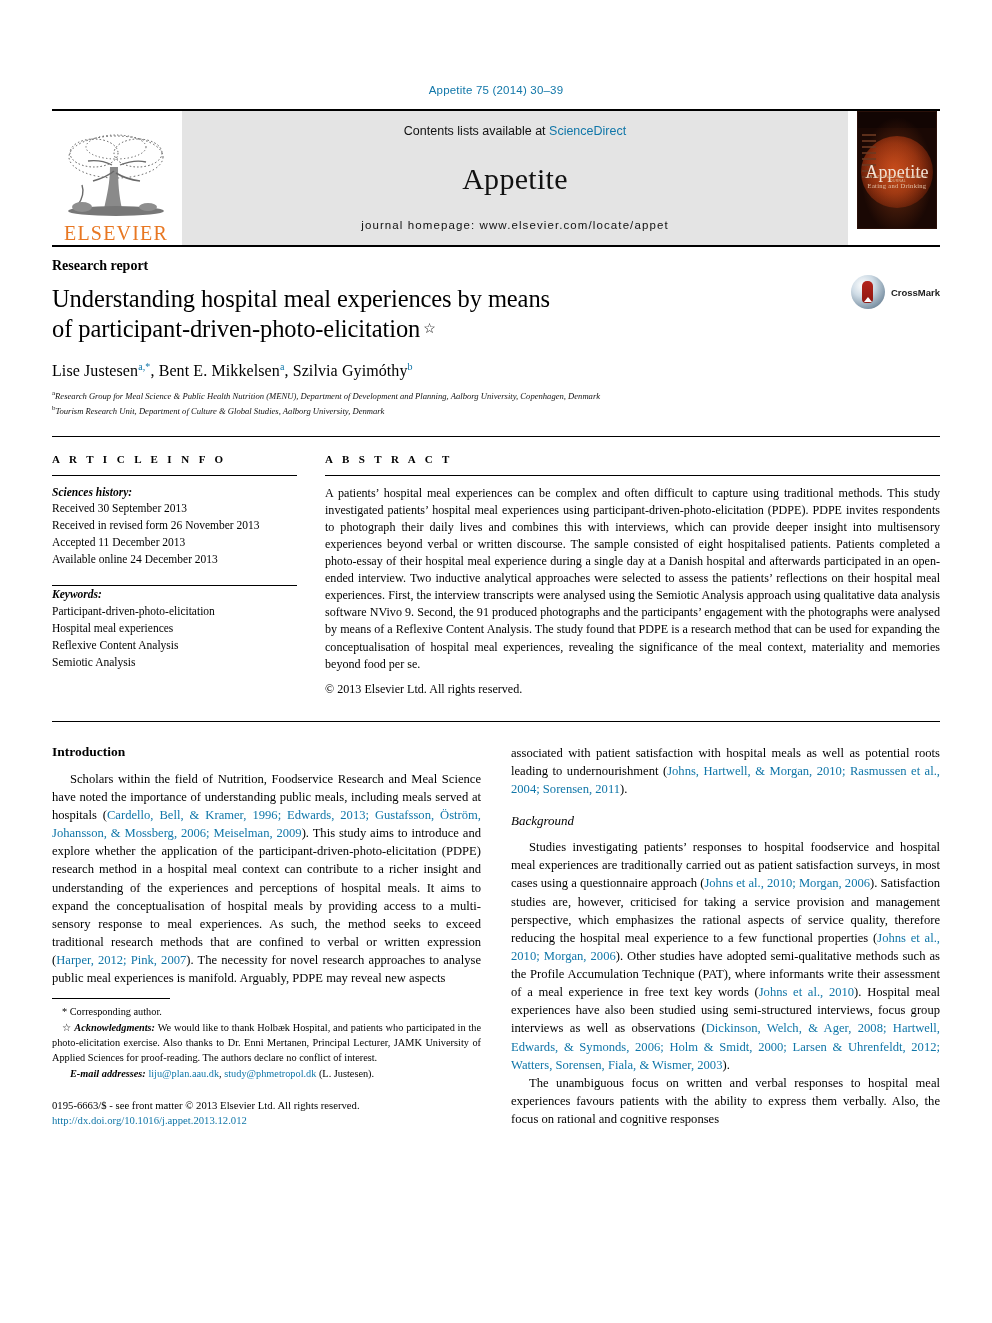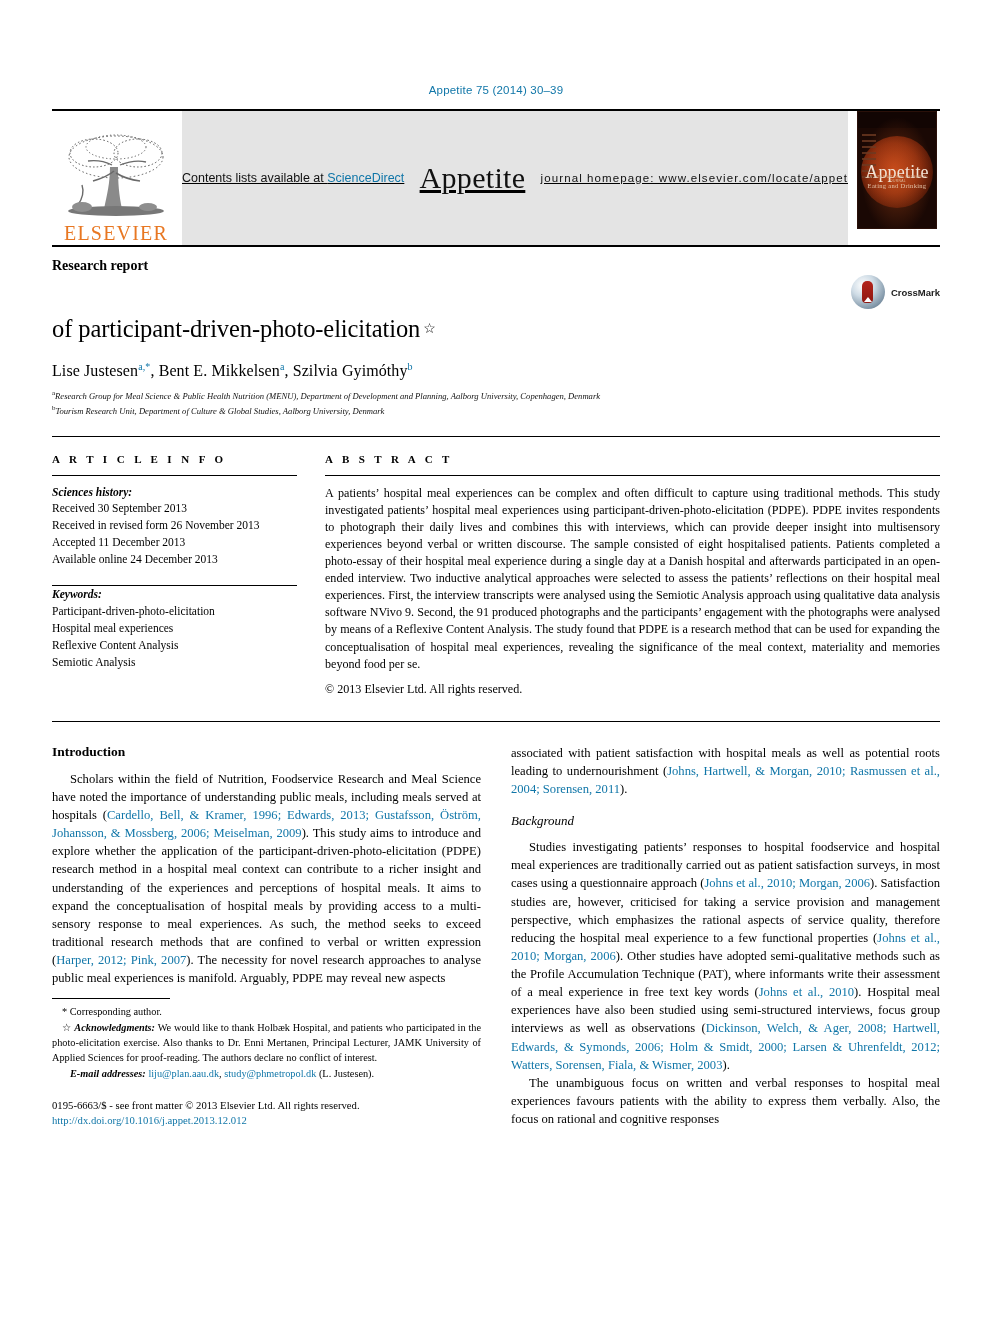--- a/index.html
+++ b/index.html
@@ -61,26 +61,25 @@
     letter-spacing: 1.2px;
     color: #E87722;
     line-height: 1;
     padding-bottom: 2px;
   }
   .journal-center {
     flex: 1 1 auto;
     background: #e4e4e4;
     margin-left: 2px;
     display: flex;
-    flex-direction: row;
+    flex-direction: column;
     justify-content: space-between;
     align-items: center;
     padding: 13px 0 14px 0;
     box-sizing: border-box;
-    text-decoration: underline;
   }
   .contents-line {
     font-family: "Liberation Sans", sans-serif;
     font-size: 12.5px;
     color: #111;
   }
   .journal-title {
     font-family: "Liberation Serif", serif;
     font-size: 30px;
     color: #111;
@@ -386,21 +385,21 @@
     <div class="crossmark">
       <div class="cm-badge">
           <div class="cm-inner"></div>
         </div>
       <span class="cm-text">CrossMark</span>
     </div>
 
     <div class="sectype">Research report</div>
 
     <h1 class="paper-title">
-      <br>
+      <span>Understanding hospital meal experiences by means</span><br>
       <span>of participant-driven-photo-elicitation</span><span class="star-mark">☆</span>
     </h1>
 
     <div class="authors">
       <span>Lise Justesen</span><sup>a,*</sup>,
       <span>Bent E. Mikkelsen</span><sup>a</sup>,
       <span>Szilvia Gyimóthy</span><sup>b</sup>
     </div>
 
     <div class="affil">

